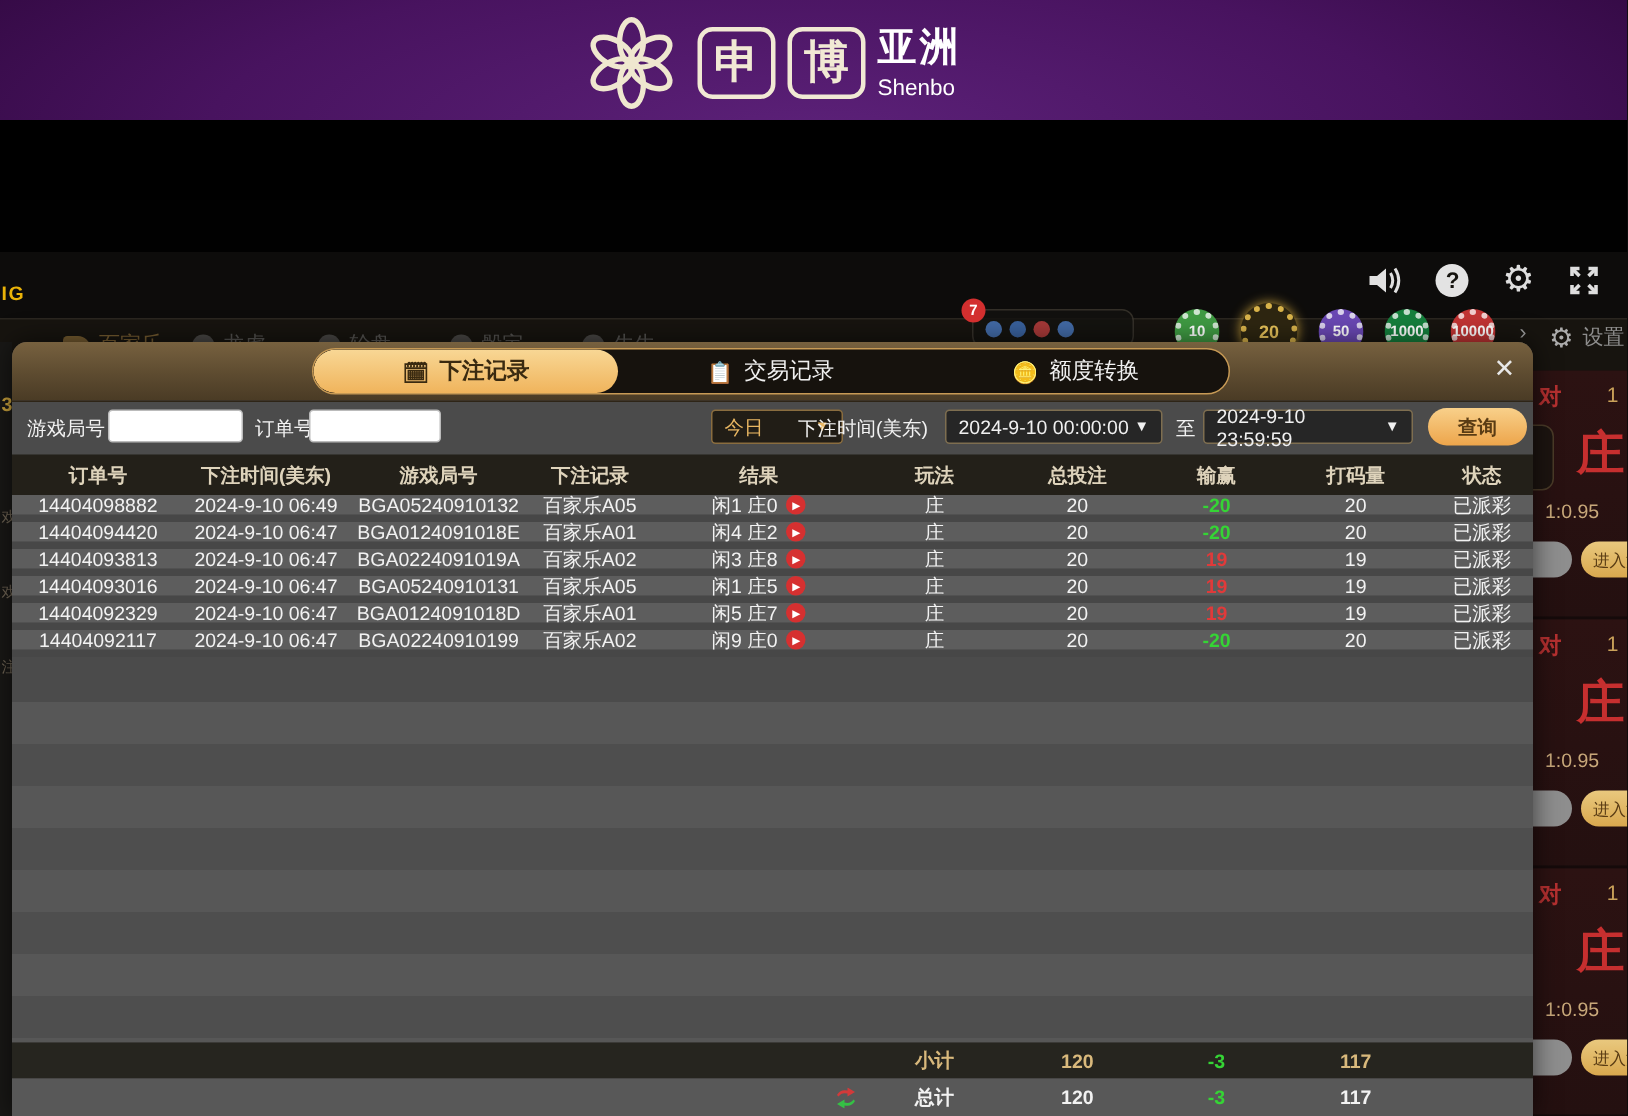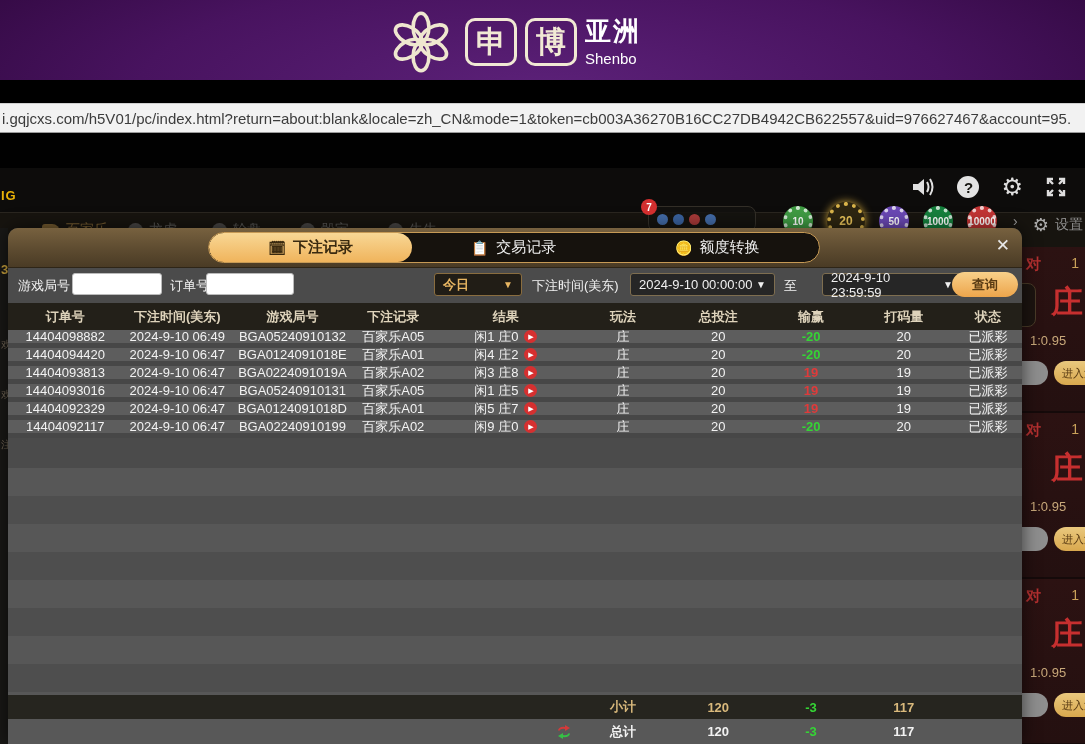--- a/index.html
+++ b/index.html
@@ -104,21 +104,21 @@
   .modal-close { position:absolute; right:12px; top:9px; color:#e8e8e8; font-size:17px; line-height:1; }
 
   
   .filters { position:absolute; left:0; top:40px; width:100%; height:35px; background:#4b4b4b; }
   .f-label { position:absolute; top:9px; color:#f2f2f2; font-size:13px; white-space:nowrap; }
   .f-input { position:absolute; top:5px; height:22px; background:#fff; border:1px solid #bbb; border-radius:3px; }
   .f-select { position:absolute; top:5px; height:23px; background:#211d16; border:1px solid #8a6d3f; border-radius:3px;
     display:flex; align-items:center; justify-content:space-between; padding:0 8px; font-size:13px; }
   .f-select.dark { background:#262626; border-color:#7e6e50; color:#f0f0f0; }
   .f-select .caret { font-size:10px; }
-  .f-select.today { color:#e8b662; font-weight:bold; }
+  .f-select.today { color:#e8b662; font-weight:normal;margin-left:40px; }
   .f-select.today .caret { color:#e8b662; }
   .btn-query { position:absolute; top:4px; height:25px; border-radius:13px;
     background:linear-gradient(180deg,#f8d08a 0%, #eda54b 100%); color:#5a3c14; font-size:13px; font-weight:bold;
     display:flex; align-items:center; justify-content:center; }
 
   
   .grid { display:grid; grid-template-columns:11.3% 10.8% 11.9% 8% 14.2% 8.9% 9.9% 8.4% 9.9% 6.7%; }
   .t-head { position:absolute; left:0; top:75px; width:100%; height:27px; background:#232019;
     align-items:center; color:#ded3bb; font-size:13px; font-weight:bold; }
   .t-head span { text-align:center; }
@@ -163,23 +163,20 @@
       <span class="logo-box">申</span>
       <span class="logo-box">博</span>
       <span class="logo-region">
         <span class="cn">亚洲</span>
         <span class="en">Shenbo</span>
       </span>
     </div>
   </div>
 
 
-  <div class="urlbar">
-    <span class="url">i.gqjcxs.com/h5V01/pc/index.html?return=about:blank&amp;locale=zh_CN&amp;mode=1&amp;token=cb003A36270B16CC27DB4942CB622557&amp;uid=976627467&amp;account=95.</span>
-  </div>
 
   <div class="black-band"></div>
 
   <div class="game-bg">
     <span class="game-logo-partial">IG</span>
 
     <div class="chrome-icons">
       <svg width="24" height="22" viewBox="0 0 24 22">
         <polygon points="2,8 7,8 13,3 13,19 7,14 2,14" fill="#e0e0e0"></polygon>
         <path d="M16 6 q3 5 0 10 M19 3 q5 8 0 16" stroke="#e0e0e0" stroke-width="2" fill="none"></path>
@@ -307,21 +304,21 @@
       <div class="f-select today" style="left:426px; width:88px">
         <span>今日</span>
         <span class="caret">▼</span>
       </div>
       <span class="f-label" style="left:524px">下注时间(美东)</span>
       <div class="f-select dark" style="left:622px; width:145px">
         <span>2024-9-10 00:00:00</span>
         <span class="caret">▼</span>
       </div>
       <span class="f-label" style="left:776px">至</span>
-      <div class="f-select dark" style="left:814px; width:140px">
+      <div class="f-select dark" style="left:794px; width:140px">
         <span>2024-9-10 23:59:59</span>
         <span class="caret">▼</span>
       </div>
       <div class="btn-query" style="left:944px; width:66px">查询</div>
     </div>
 
     <div class="t-head grid">
       <span>订单号</span>
       <span>下注时间(美东)</span>
       <span>游戏局号</span>

